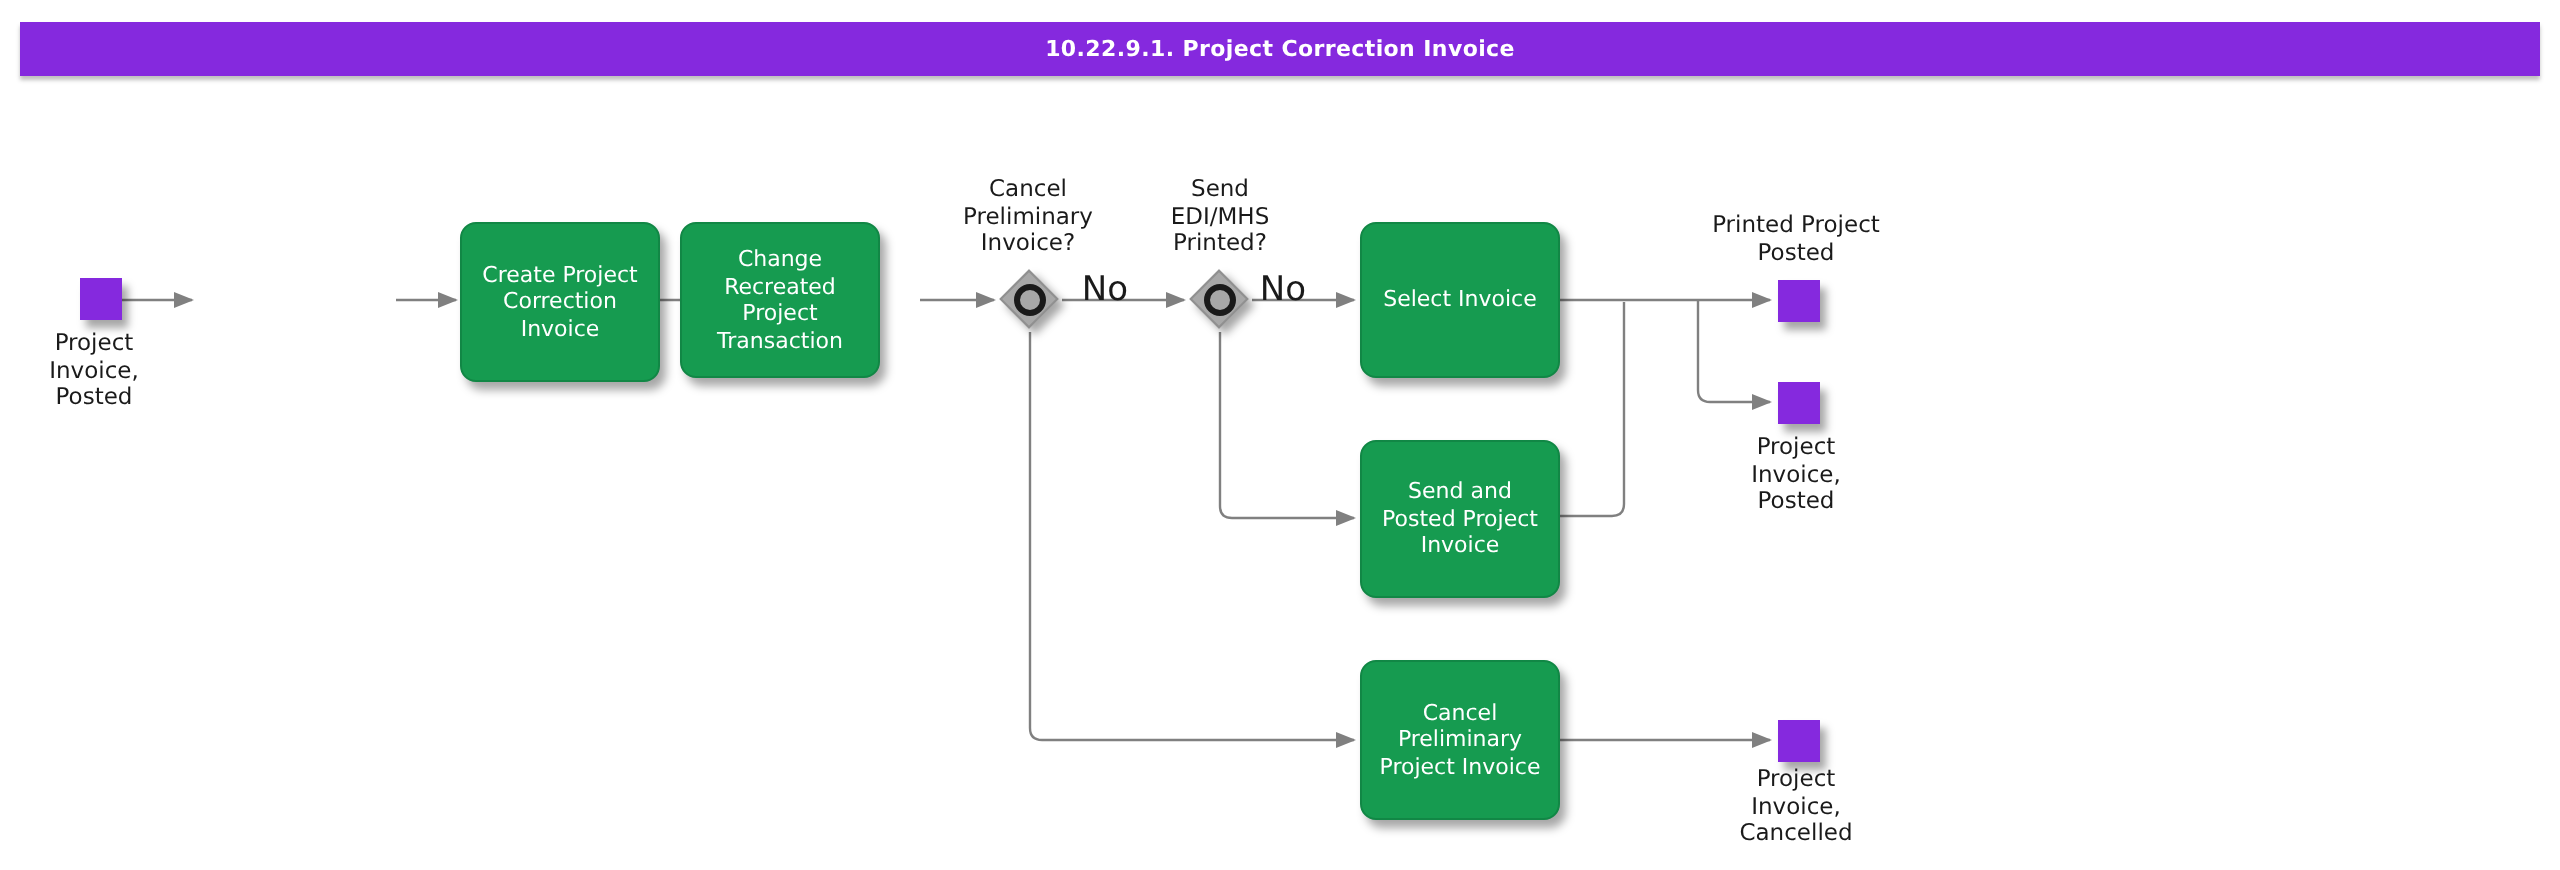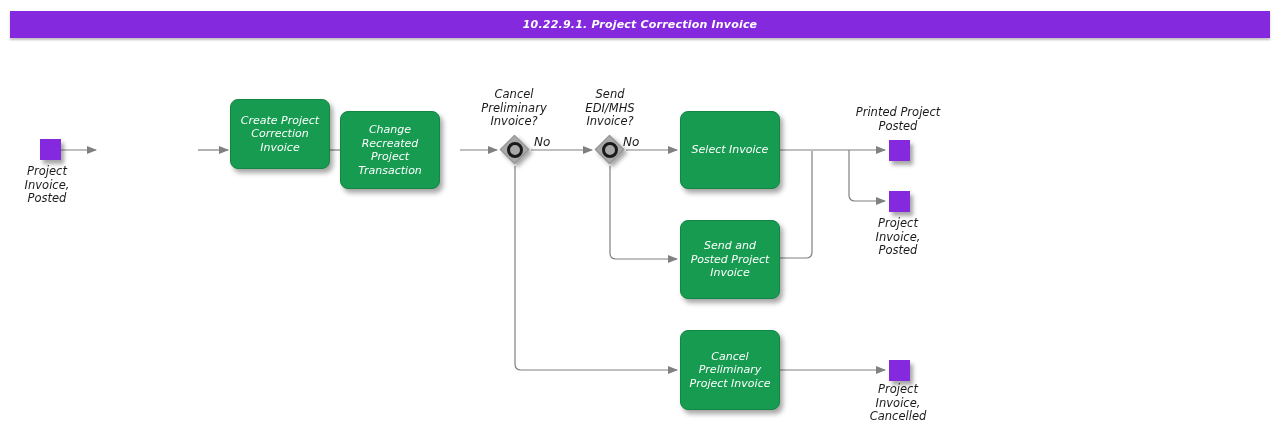--- a/index.html
+++ b/index.html
@@ -1,18 +1,18 @@
 <!DOCTYPE html>
 <html><head>
 <meta charset="utf-8">
 <style>
   html,body{margin:0;padding:0;background:#ffffff;}
   .stage{
     position:relative;width:1280px;height:435px;background:#ffffff;
-    font-family:"DejaVu Sans","Liberation Sans",sans-serif;overflow:hidden;font-style:italic;
+    font-family:"DejaVu Sans","Liberation Sans",sans-serif;overflow:hidden;
   }
   .titlebar{
     position:absolute;left:10px;top:11px;width:1260px;height:27px;
     background:#8529DE;display:flex;align-items:center;justify-content:center;
     box-shadow:0 2px 2px rgba(0,0,0,.25);
   }
   .titlebar span{color:#ffffff;font-size:11px;font-weight:bold;letter-spacing:.2px;}
   .wires{position:absolute;left:0;top:0;width:1280px;height:435px;}
   .task{
     position:absolute;width:100px;background:#169B50;border:1px solid #118745;
@@ -31,21 +31,21 @@
     transform:rotate(45deg);background:#A8A8A8;border:1px solid #909090;box-sizing:border-box;
   }
   .gateway .ring{
     position:absolute;left:7px;top:7px;width:16px;height:16px;box-sizing:border-box;
     border:3.5px solid #1a1a1a;border-radius:50%;
   }
   .lbl{
     position:absolute;color:#1a1a1a;font-size:11.5px;line-height:13.5px;
     text-align:center;white-space:pre-line;
   }
-  .edge-lbl{position:absolute;color:#1a1a1a;font-size:12px;text-align:left;width:30px;}
+  .edge-lbl{position:absolute;color:#1a1a1a;font-size:17px;text-align:right;width:30px;}
 </style>
 </head>
 <body>
 
 <div class="stage">
 
   <div class="titlebar">
     <span>10.22.9.1. Project Correction Invoice</span>
   </div>
 
@@ -81,21 +81,21 @@
 Posted</div>
   <div class="lbl" style="left:833px;top:106px;width:130px">Printed Project
 Posted</div>
   <div class="lbl" style="left:833px;top:217px;width:130px">Project
 Invoice,
 Posted</div>
   <div class="lbl" style="left:833px;top:383px;width:130px">Project
 Invoice,
 Cancelled</div>
 
-  <div class="task" style="left:230px;top:99px;height:70px">
+  <div class="task" style="left:230px;top:111px;height:80px">
     <span>Create Project
 Correction
 Invoice</span>
   </div>
   <div class="task" style="left:340px;top:111px;height:78px">
     <span>Change
 Recreated
 Project
 Transaction</span>
   </div>
@@ -120,18 +120,18 @@
   <div class="gateway" style="left:595px;top:135px">
     <div class="dia"></div>
     <div class="ring"></div>
   </div>
 
   <div class="lbl" style="left:454px;top:88px;width:120px">Cancel
 Preliminary
 Invoice?</div>
   <div class="lbl" style="left:550px;top:88px;width:120px">Send
 EDI/MHS
-Invoice?</div>
+Printed?</div>
 
   <div class="edge-lbl" style="left:534px;top:135px">No</div>
   <div class="edge-lbl" style="left:623px;top:135px">No</div>
 
 </div>
 
 </body></html>

